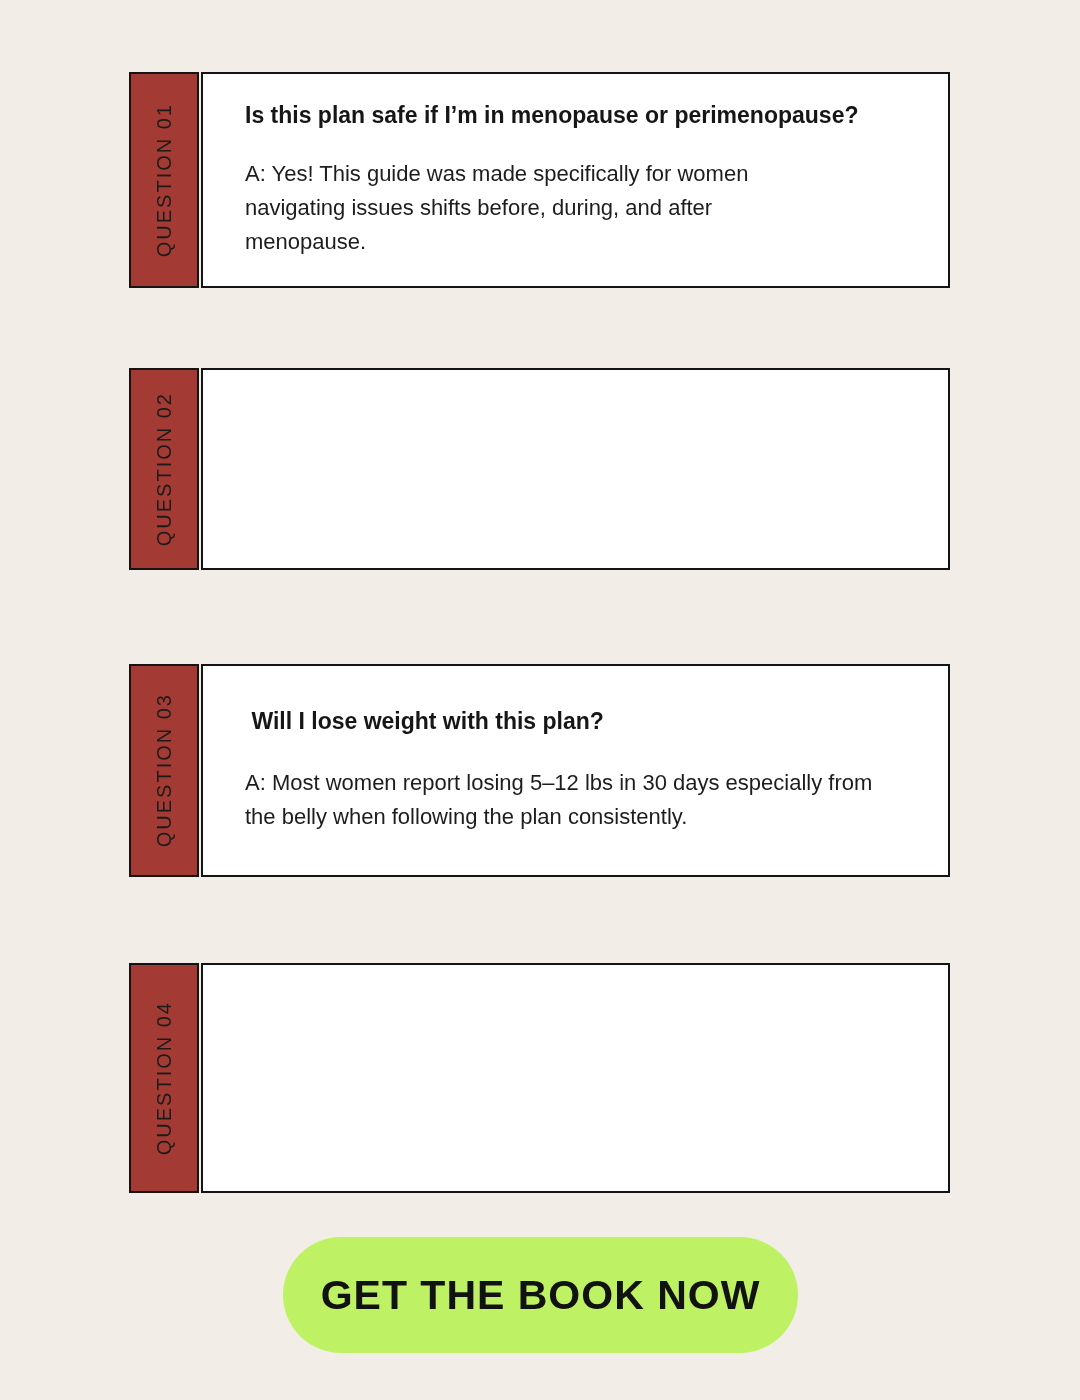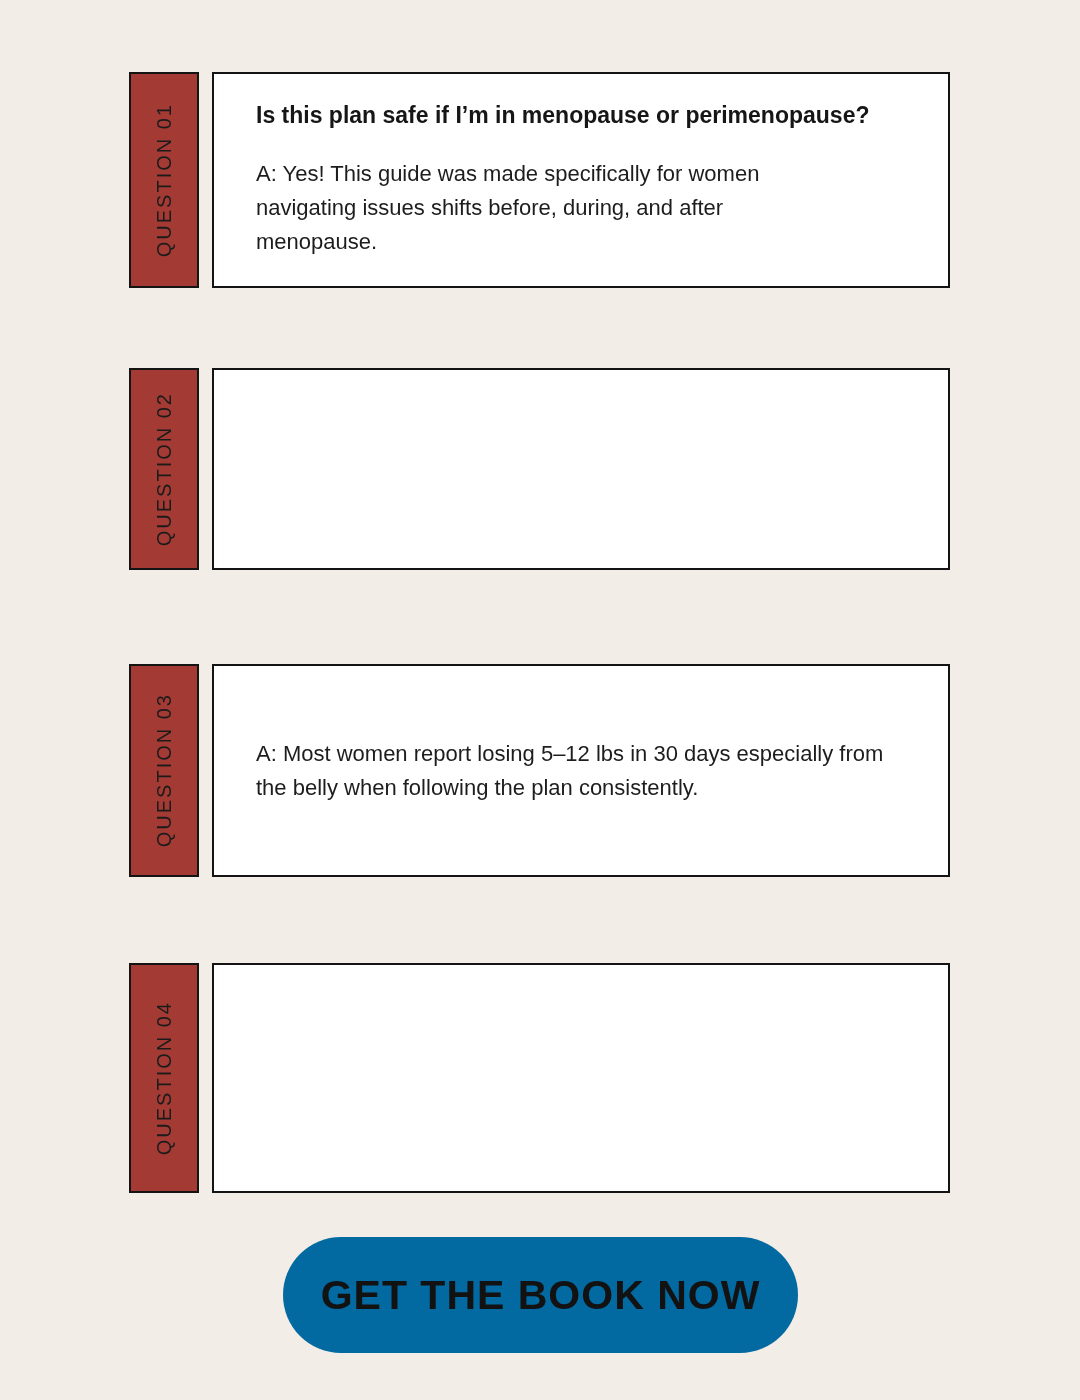--- a/index.html
+++ b/index.html
@@ -44,21 +44,20 @@
   }
   .panel {
     flex: 1 1 auto;
     background: #ffffff;
     border: 2px solid #141414;
     display: flex;
     flex-direction: column;
     justify-content: center;
     padding-left: 42px;
     padding-right: 24px;
-    margin-left: 11px;
   }
   .question {
     font-size: 23px;
     font-weight: bold;
     color: #161616;
     white-space: pre-wrap;
     line-height: 1.25;
   }
   .answer {
     font-size: 22px;
@@ -74,21 +73,21 @@
   .card:nth-of-type(2) .answer { max-width: 602px; }
   .card:nth-of-type(3) .answer { max-width: 658px; }
   .card:nth-of-type(4) .answer { max-width: 652px; }
 
   .cta-button {
     position: absolute;
     left: 283px;
     top: 1237px;
     width: 515px;
     height: 116px;
-    background: #0369a1;
+    background: #bef264;
     border: none;
     border-radius: 58px;
     display: flex;
     align-items: center;
     justify-content: center;
     cursor: pointer;
   }
   .cta-label {
     font-size: 41px;
     font-weight: bold;
@@ -116,20 +115,21 @@
   </div>
   <div class="panel">
   </div>
 </div>
 
 <div class="card">
   <div class="tab">
     <span class="tab-label">QUESTION 03</span>
   </div>
   <div class="panel">
+    <div class="question"> Will I lose weight with this plan?</div>
     <div class="answer">A: Most women report losing 5–12 lbs in 30 days especially from the belly when following the plan consistently.</div>
   </div>
 </div>
 
 <div class="card">
   <div class="tab">
     <span class="tab-label">QUESTION 04</span>
   </div>
   <div class="panel">
   </div>

